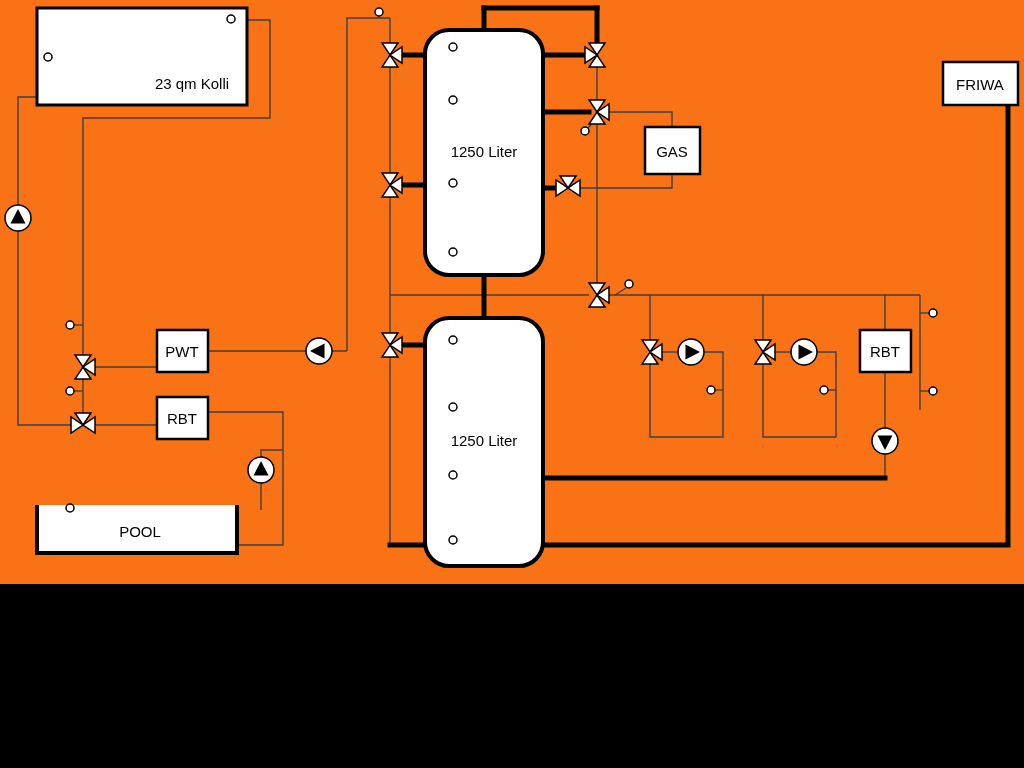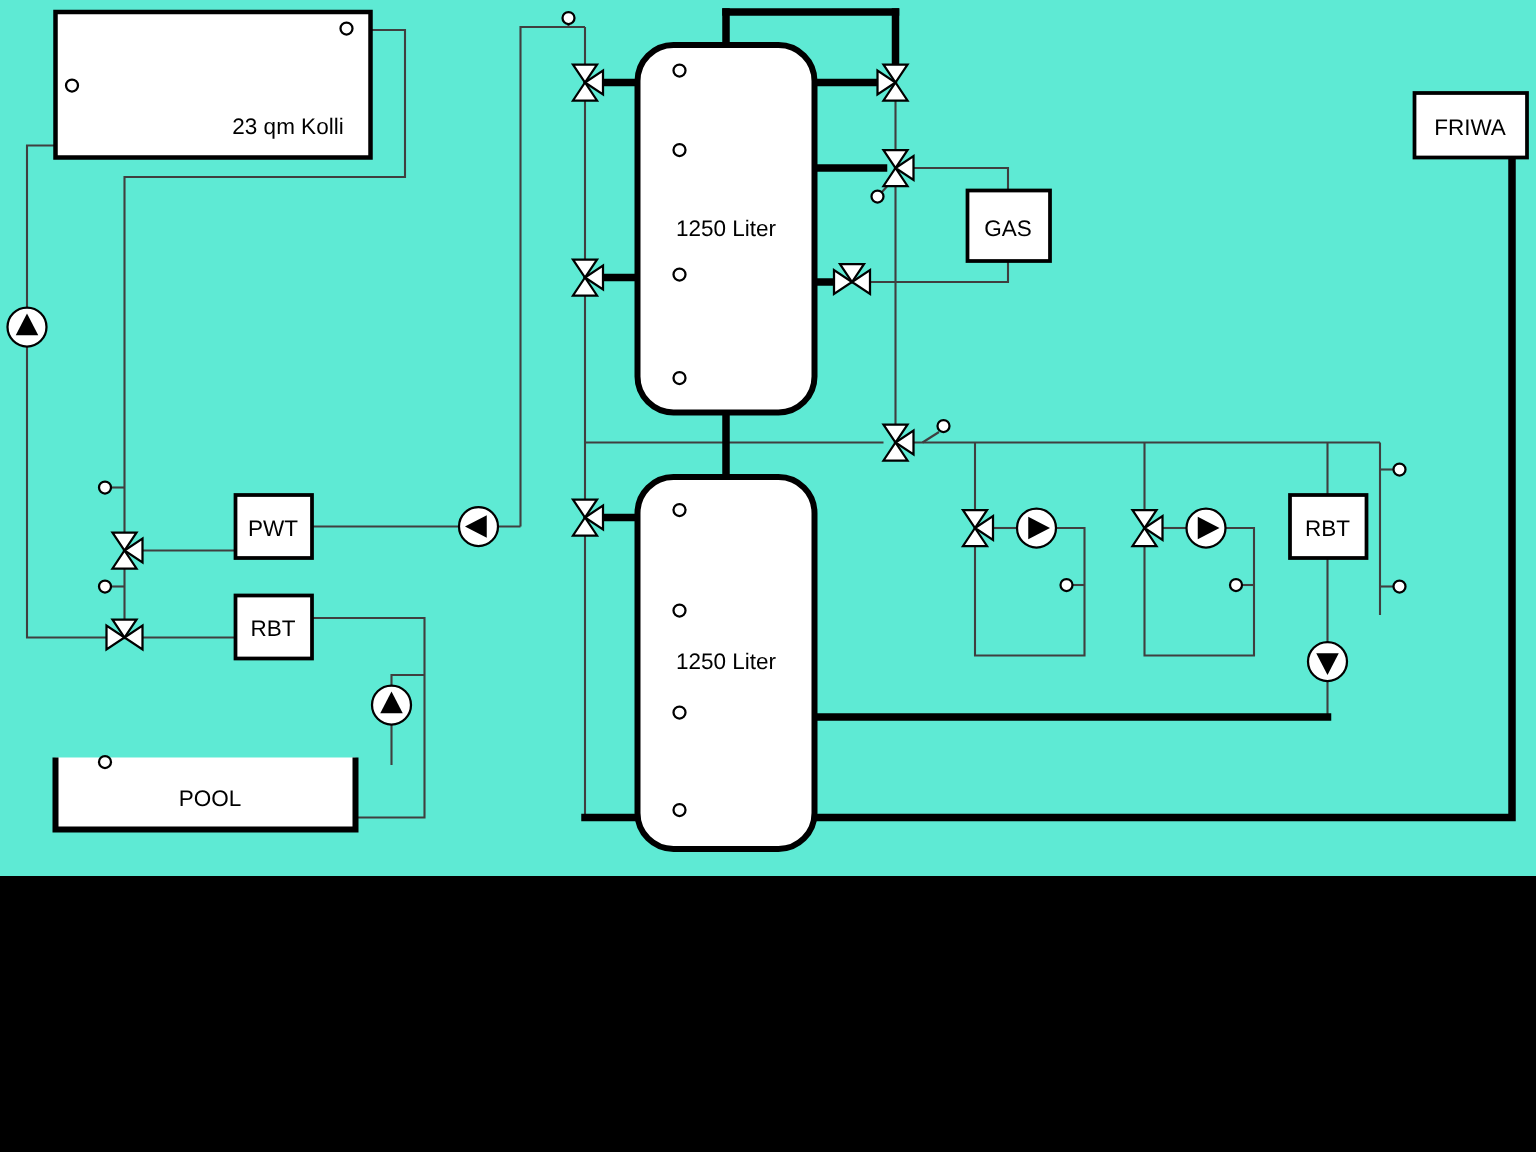--- a/index.html
+++ b/index.html
@@ -1,16 +1,16 @@
 <!DOCTYPE html>
 <html><head>
 <meta charset="utf-8">
 <style>
   html,body{margin:0;padding:0;background:#ffffff;}
-  .stage{position:relative;width:1024px;height:768px;background:#5eead4;overflow:hidden;}
+  .stage{position:relative;width:1024px;height:768px;background:#f97316;overflow:hidden;}
   svg{display:block;}
   svg text{font-family:"Liberation Sans","DejaVu Sans",sans-serif;font-size:15px;fill:#000;text-anchor:middle;}
   .pipe{stroke:#3f3f3f;stroke-width:1.4;fill:none;}
   .pipe-thick{stroke:#000;stroke-width:5;fill:none;stroke-linecap:square;}
   .box{fill:#fff;stroke:#000;}
   .sym{fill:#fff;stroke:#000;stroke-width:1.5;}
   .pump-tri{fill:#000;stroke:none;}
 </style>
 </head>
 <body>

